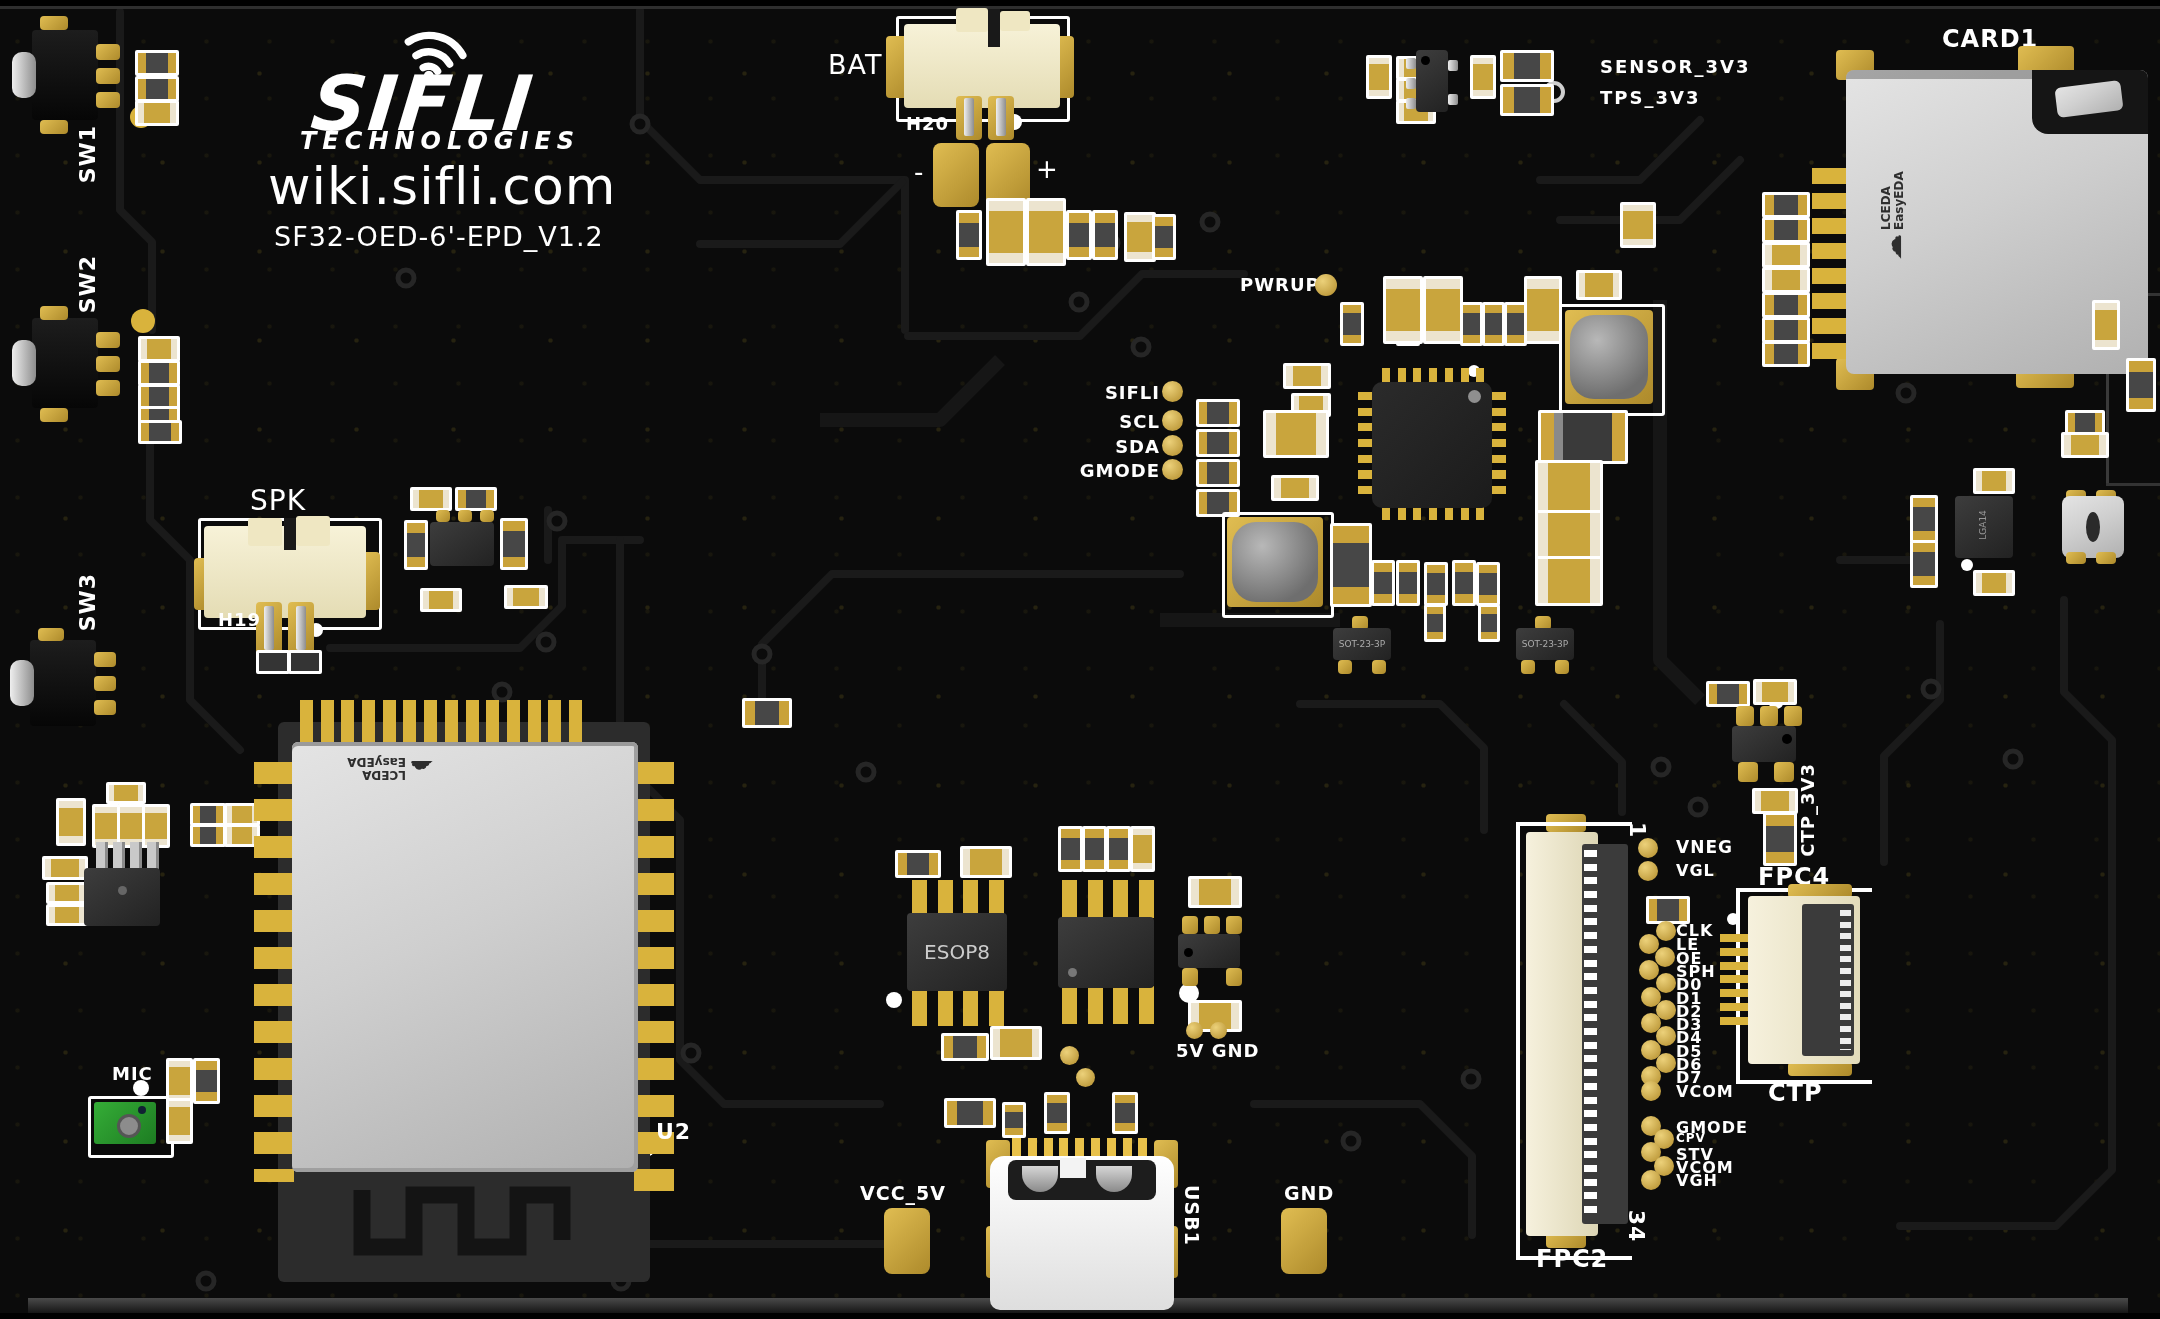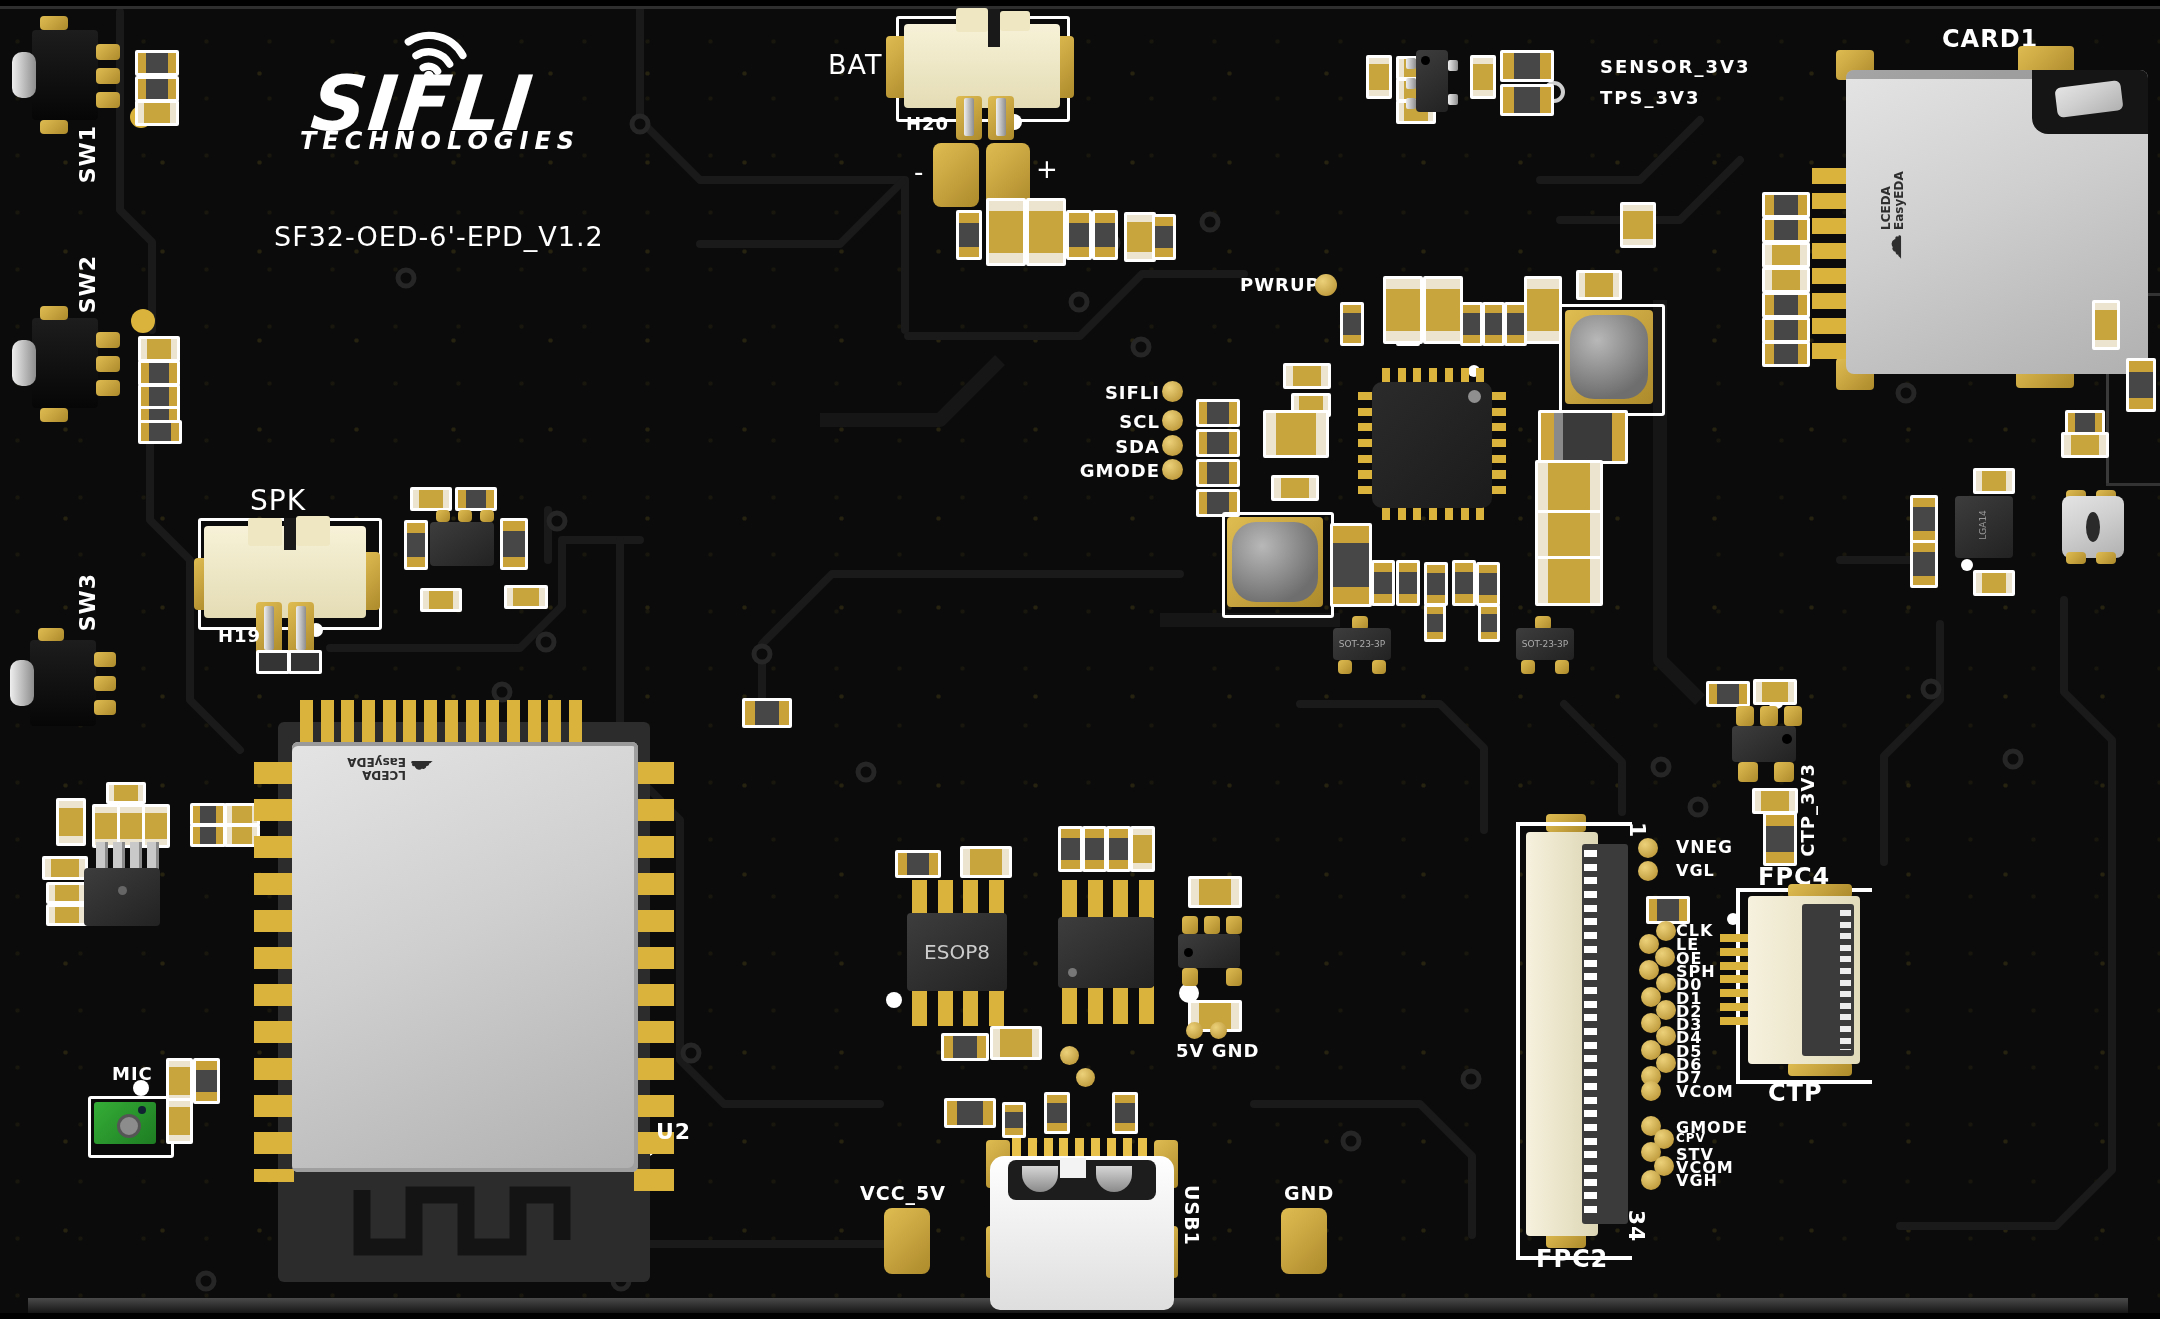--- a/index.html
+++ b/index.html
@@ -112,20 +112,21 @@
   <svg class="A" style="left:392px;top:14px;transform:rotate(14deg)" width="88" height="66" viewBox="0 0 100 80">
     <g fill="none" stroke="#fff" stroke-width="9" stroke-linecap="round">
       <path d="M16,42 A46,46 0 0 1 84,42"></path>
         <path d="M29,56 A29,29 0 0 1 71,56"></path>
         <path d="M41,68 A13,13 0 0 1 59,68"></path>
     </g>
       <circle cx="50" cy="76" r="6" fill="#fff"></circle>
   </svg>
   <div class="lbl" style="left:312px;top:62px;font-size:76px;font-style:italic;font-weight:900;letter-spacing:2px;transform:skewX(-6deg)">SIFLI</div>
   <div class="lbl" style="left:300px;top:128px;font-size:24px;font-style:italic;font-weight:900;letter-spacing:6px">TECHNOLOGIES</div>
+  <div class="lbl" style="left:268px;top:158px;font-size:52px;font-weight:normal;letter-spacing:1px">wiki.sifli.com</div>
   <div class="lbl" style="left:274px;top:222px;font-size:27px;font-weight:normal">SF32-OED-6'-EPD_V1.2</div>
 
   <div class="A chip" style="left:32px;top:30px;width:66px;height:90px;background:linear-gradient(180deg,#1d1d1d,#060606)"></div>
   <div class="pinS" style="left:12px;top:52px;width:24px;height:46px;border-radius:10px"></div>
   <div class="G" style="left:40px;top:16px;width:28px;height:14px"></div>
   <div class="G" style="left:40px;top:120px;width:28px;height:14px"></div>
   <div class="G" style="left:96px;top:44px;width:24px;height:16px"></div>
   <div class="G" style="left:96px;top:68px;width:24px;height:16px"></div>
   <div class="G" style="left:96px;top:92px;width:24px;height:16px"></div>
   <div class="lbl vlab" style="left:58px;top:142px;width:60px;text-align:center;font-size:22px">SW1</div>
@@ -304,21 +305,21 @@
   <div class="G" style="left:194px;top:558px;width:18px;height:52px"></div>
   <div class="G" style="left:362px;top:552px;width:18px;height:58px"></div>
   <div class="A cream" style="left:204px;top:526px;width:162px;height:92px"></div>
   <div class="A" style="left:248px;top:518px;width:34px;height:28px;background:#efe7c2;border-radius:3px"></div>
   <div class="A" style="left:296px;top:516px;width:34px;height:30px;background:#efe7c2;border-radius:3px"></div>
   <div class="A" style="left:284px;top:518px;width:12px;height:32px;background:#191919"></div>
   <div class="G" style="left:256px;top:602px;width:26px;height:52px"></div>
   <div class="G" style="left:288px;top:602px;width:26px;height:52px"></div>
   <div class="pinS" style="left:264px;top:606px;width:10px;height:44px"></div>
   <div class="pinS" style="left:296px;top:606px;width:10px;height:44px"></div>
-  <div class="lbl" style="left:218px;top:626px">H19</div>
+  <div class="lbl" style="left:218px;top:610px">H19</div>
   <div class="D" style="left:256px;top:650px;width:28px;height:18px"></div>
   <div class="D" style="left:288px;top:650px;width:28px;height:18px"></div>
 
   <div class="C" style="left:410px;top:487px;width:36px;height:18px"></div>
   <div class="R" style="left:455px;top:487px;width:36px;height:18px"></div>
   <div class="Rv" style="left:404px;top:520px;width:18px;height:44px"></div>
   <div class="G" style="left:436px;top:510px;width:14px;height:12px"></div>
   <div class="G" style="left:458px;top:510px;width:14px;height:12px"></div>
   <div class="G" style="left:480px;top:510px;width:14px;height:12px"></div>
   <div class="chip" style="left:430px;top:522px;width:64px;height:44px"></div>

